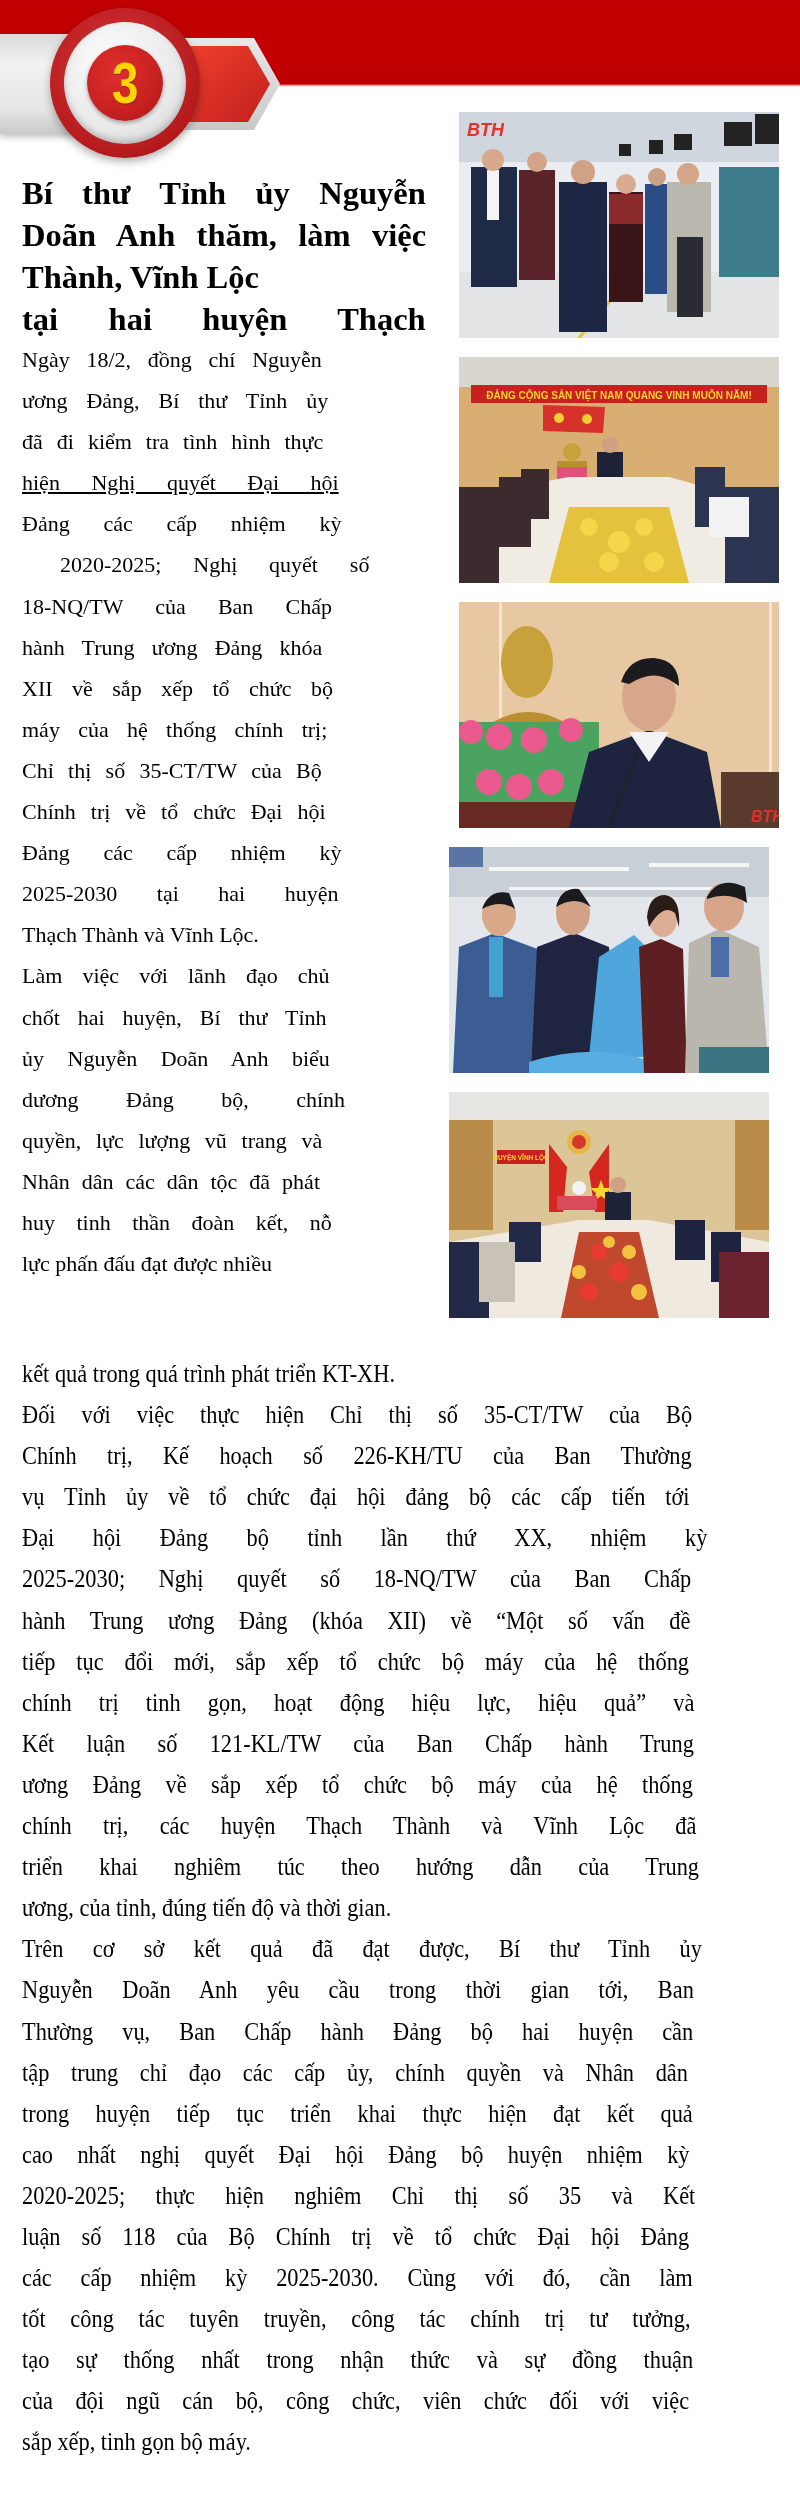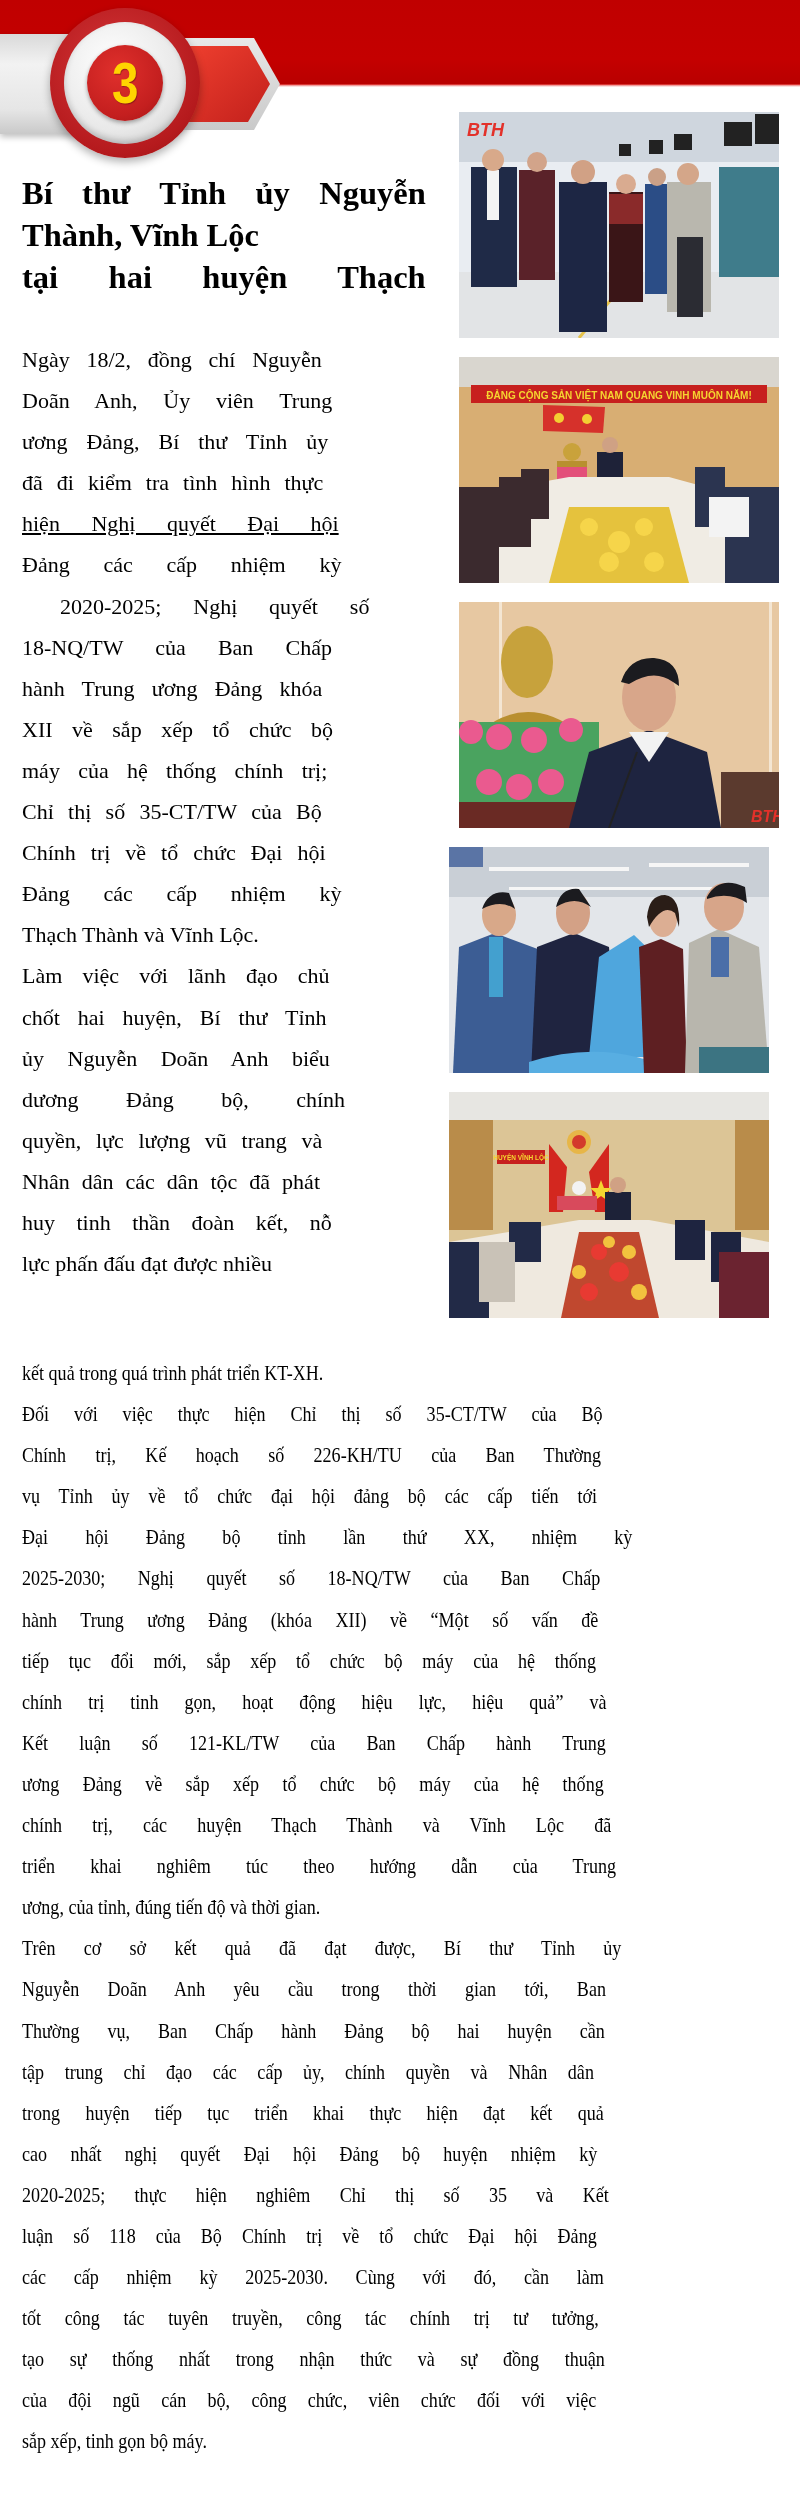--- a/index.html
+++ b/index.html
@@ -33,21 +33,21 @@
   .title { position: absolute; left: 22px; top: 172px; width: 404px;
            font-family: "Liberation Serif", "DejaVu Serif", serif; font-weight: bold;
            font-size: 32.5px; line-height: 42px; margin: 0; }
   .jline { display: block; text-align: justify; text-align-last: justify; white-space: nowrap; }
   .jline.last { text-align-last: left; }
 
   
   .col-left { position: absolute; left: 22px; top: 339px; width: 404px;
               font-size: 22px; line-height: 41.1px; }
   .col-full { position: absolute; left: 22px; width: 760px;
-              font-size: 21px; line-height: 41.1px; }
+              font-size: 26px; line-height: 41.1px; }
   .col-full .line { transform-origin: left center; }
   .line { display: block; height: 41.1px; white-space: nowrap; overflow: visible;
           text-align: justify; text-align-last: justify; }
   .line.last { text-align-last: left; }
 
   
   .photo { position: absolute; width: 320px; height: 226px; overflow: hidden; }
   .photo svg { display: block; width: 320px; height: 226px; }
 </style>
 </head>
@@ -73,39 +73,40 @@
   </svg>
   <div class="ring-outer"></div>
   <div class="ring-inner"></div>
   <div class="disc">
     <span class="disc-num">3</span>
   </div>
 </div>
 
 <h1 class="title">
   <span class="jline" style="width: 404px; display: block; word-spacing: 21.25px; text-align-last: left;">Bí thư Tỉnh ủy Nguyễn</span>
+  <span class="jline" style="width: 404px; display: block; word-spacing: 13.25px; text-align-last: left;">Doãn Anh thăm, làm việc</span>
   <span class="jline last" style="width: 404px; display: block;">Thành, Vĩnh Lộc</span>
   <span class="jline" style="width: 404px; display: block; word-spacing: 42.3333px; text-align-last: left;">tại hai huyện Thạch</span>
 </h1>
 
 <div class="col-left" id="col-left">
     <span class="line" style="width: 404px; display: block; word-spacing: 11.25px; text-align-last: left;">Ngày 18/2, đồng chí Nguyễn</span>
-    <span class="line" style="width: 404px; display: block; word-spacing: 20.25px; text-align-last: left;">Doãn Anh, Ủy viên Trung</span>
     <span class="line" style="width: 404px; display: block; word-spacing: 13.4px; text-align-last: left;">ương Đảng, Bí thư Tỉnh ủy</span>
     <span class="line" style="width: 404px; display: block; word-spacing: 8.5px; text-align-last: left;">đã đi kiểm tra tình hình thực</span>
     <span class="line" style="width: 404px; display: block; word-spacing: 26px; text-align-last: left; text-decoration: underline;">hiện Nghị quyết Đại hội</span>
     <span class="line" style="width: 404px; display: block; word-spacing: 28.25px; text-align-last: left;">Đảng các cấp nhiệm kỳ</span>
     <span class="line" style="width: 404px; display: block; word-spacing: 26.3333px; text-align-last: left; margin-left: 38px;">2020-2025; Nghị quyết số</span>
     <span class="line" style="width: 404px; display: block; word-spacing: 26.6667px; text-align-last: left;">18-NQ/TW của Ban Chấp</span>
     <span class="line" style="width: 404px; display: block; word-spacing: 11.75px; text-align-last: left;">hành Trung ương Đảng khóa</span>
     <span class="line" style="width: 404px; display: block; word-spacing: 14px; text-align-last: left;">XII về sắp xếp tổ chức bộ</span>
     <span class="line" style="width: 404px; display: block; word-spacing: 12.8px; text-align-last: left;">máy của hệ thống chính trị;</span>
     <span class="line" style="width: 404px; display: block; word-spacing: 8.8px; text-align-last: left;">Chỉ thị số 35-CT/TW của Bộ</span>
     <span class="line" style="width: 404px; display: block; word-spacing: 9.5px; text-align-last: left;">Chính trị về tổ chức Đại hội</span>
     <span class="line" style="width: 404px; display: block; word-spacing: 28.25px; text-align-last: left;">Đảng các cấp nhiệm kỳ</span>
+    <span class="line" style="width: 404px; display: block; word-spacing: 34px; text-align-last: left;">2025-2030 tại hai huyện</span>
     <span class="line last" style="width: 404px; display: block;">Thạch Thành và Vĩnh Lộc.</span>
     <span class="line" style="width: 404px; display: block; word-spacing: 14.6px; text-align-last: left;">Làm việc với lãnh đạo chủ</span>
     <span class="line" style="width: 404px; display: block; word-spacing: 12.4px; text-align-last: left;">chốt hai huyện, Bí thư Tỉnh</span>
     <span class="line" style="width: 404px; display: block; word-spacing: 18px; text-align-last: left;">ủy Nguyễn Doãn Anh biểu</span>
     <span class="line" style="width: 404px; display: block; word-spacing: 42px; text-align-last: left;">dương Đảng bộ, chính</span>
     <span class="line" style="width: 404px; display: block; word-spacing: 9.2px; text-align-last: left;">quyền, lực lượng vũ trang và</span>
     <span class="line" style="width: 404px; display: block; word-spacing: 6.5px; text-align-last: left;">Nhân dân các dân tộc đã phát</span>
     <span class="line" style="width: 404px; display: block; word-spacing: 16px; text-align-last: left;">huy tinh thần đoàn kết, nỗ</span>
     <span class="line last" style="width: 404px; display: block;">lực phấn đấu đạt được nhiều</span>
   </div>

